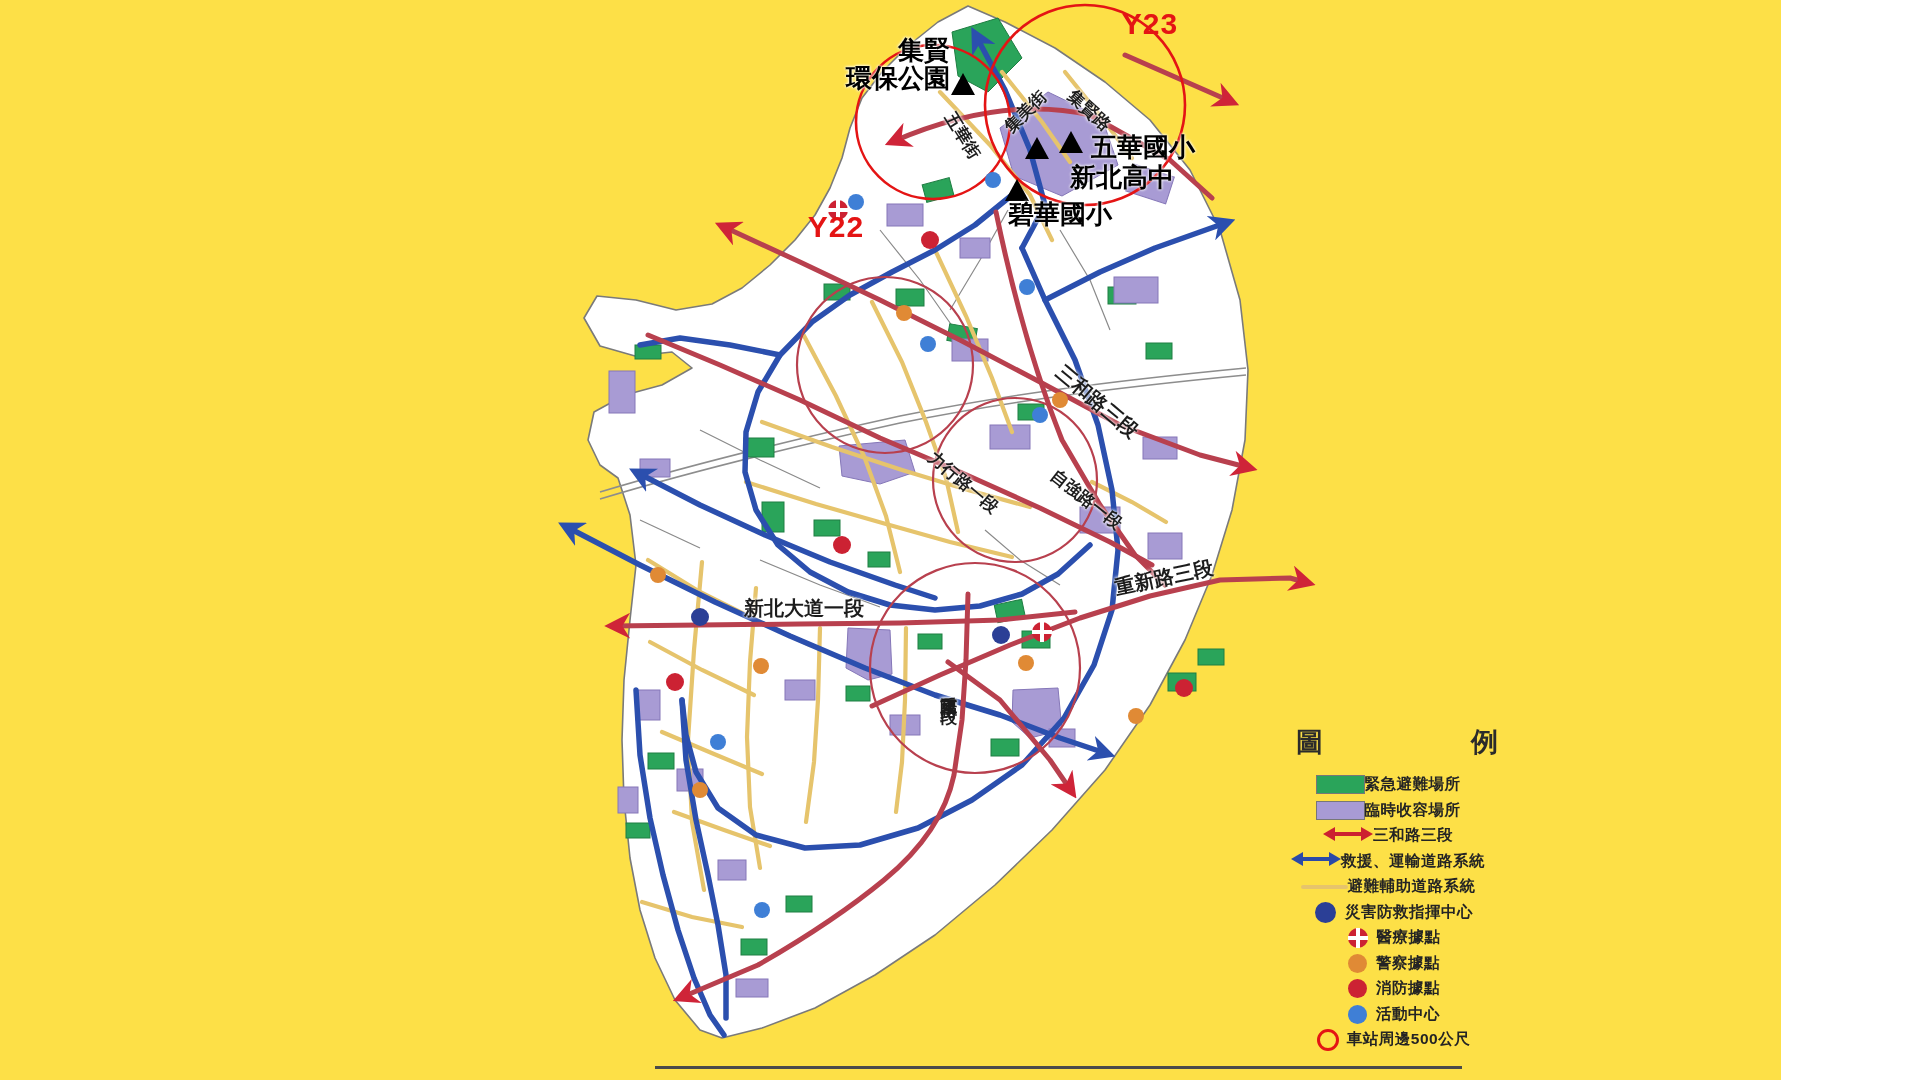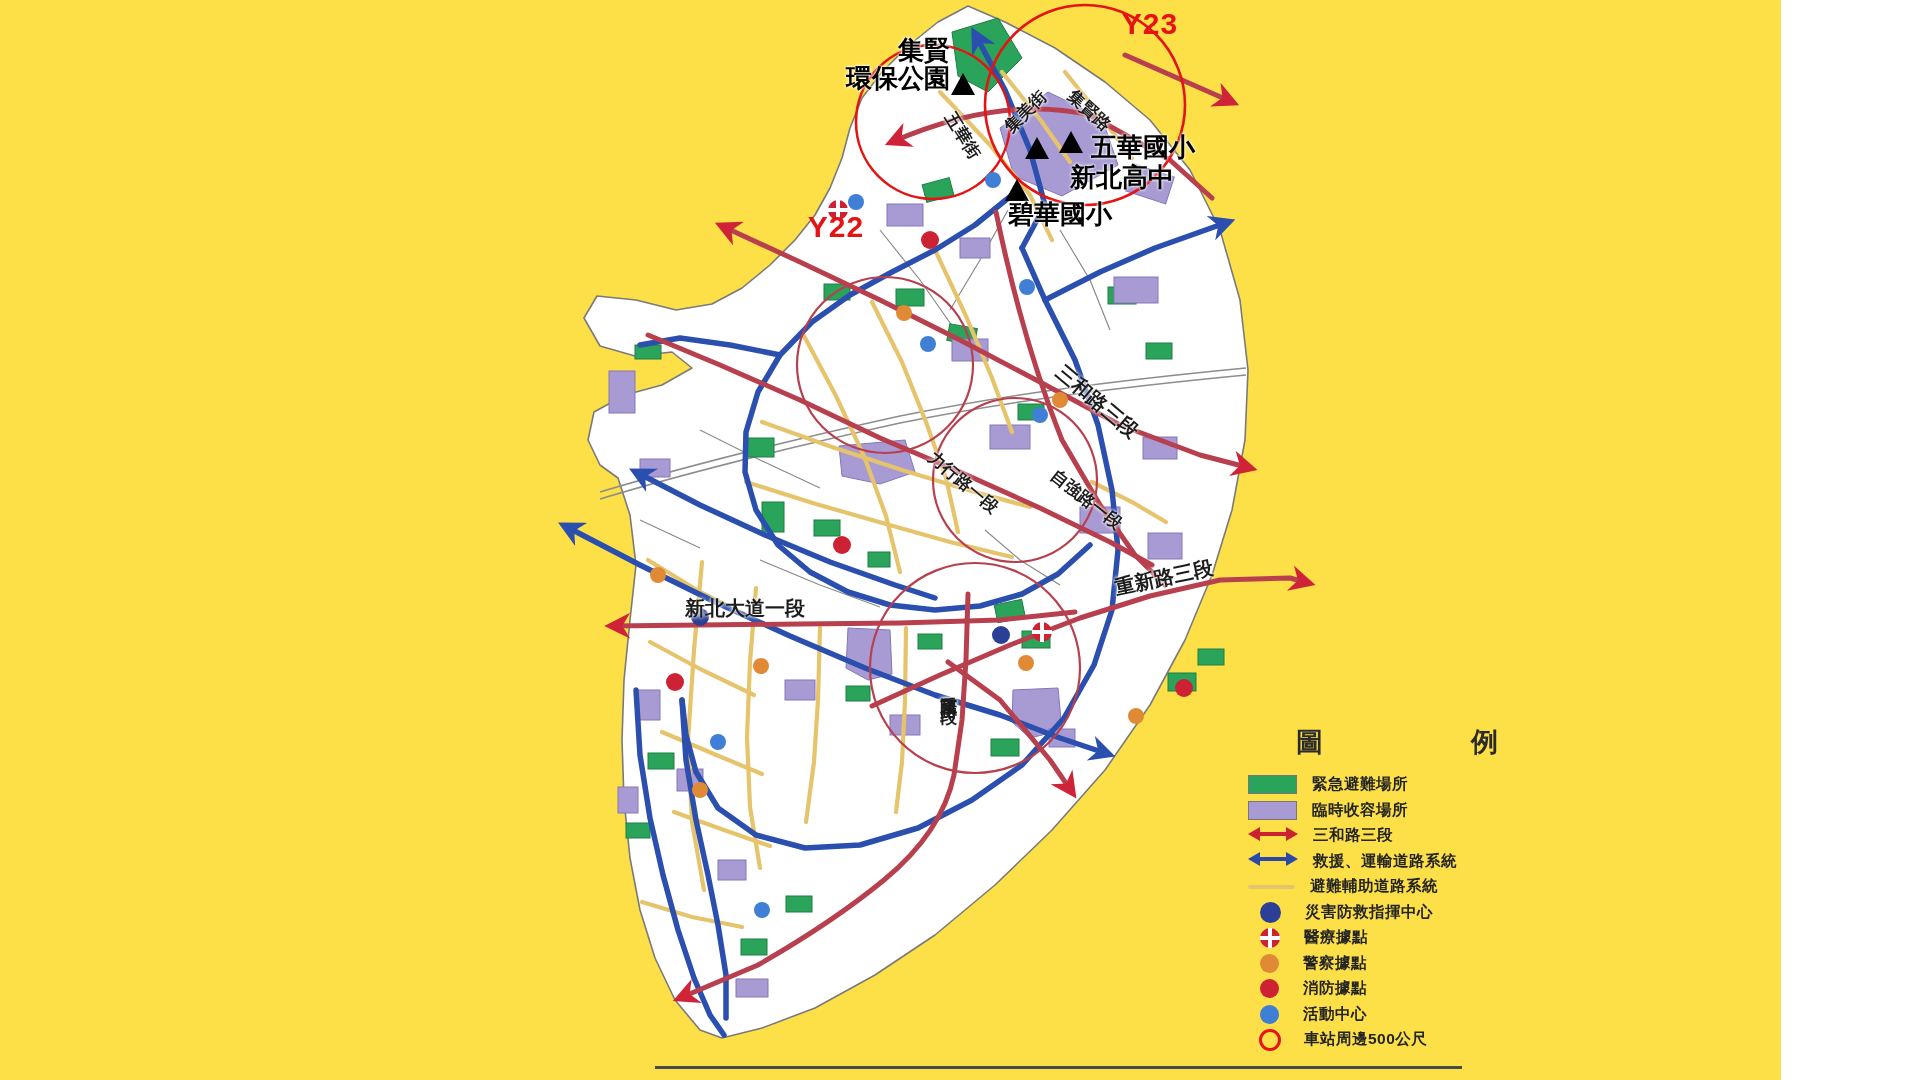--- a/index.html
+++ b/index.html
@@ -14,21 +14,21 @@
   .lbl.poi{font-size:26px;color:#000;text-shadow:0 0 3px #fff,0 0 3px #fff;}
   .lbl.park{text-align:right;}
   .lbl.road{font-size:17px;color:#1c1c1c;text-shadow:0 0 3px #fff,0 0 4px #fff;}
   .lbl.road.big{font-size:20px;}
   .lbl.vertical{writing-mode:vertical-lr;text-orientation:upright;letter-spacing:3px;}
 
   
   #legend{position:absolute;left:1248px;top:724px;width:280px;}
   #legend .lg-title{display:flex;justify-content:space-between;margin:0 30px 12px 48px;
       font-size:27px;color:#2b2b2b;font-weight:bold;font-family:"Liberation Serif","DejaVu Serif",serif;}
-  .lg-row{display:flex;align-items:center;height:25.5px;gap:15px;}
+  .lg-row{display:flex;align-items:center;height:25.5px;justify-content:center;}
   .lg-label{font-size:15.5px;font-weight:bold;color:#242424;letter-spacing:0.5px;}
   .sw{flex:0 0 auto;}
   .sw.rect{width:47px;height:17px;border:1px solid #777;}
   .sw.rect.green{background:#2aa45a;}
   .sw.rect.purple{background:#a89bd4;}
   .sw.line{width:47px;height:4px;background:#e6c46c;border-radius:2px;}
   .sw.dot{border-radius:50%;margin-left:12px;margin-right:9px;}
   .sw.dot.darkblue{width:21px;height:21px;background:#2b3f96;}
   .sw.dot.orange{width:19px;height:19px;background:#e08a35;}
   .sw.dot.red{width:19px;height:19px;background:#cc2233;}
@@ -255,21 +255,21 @@
   <div class="lbl poi" style="left:1143px;top:147px;">五華國小</div>
   <div class="lbl poi" style="left:1090px;top:177px;margin-left:32px;">新北高中</div>
   <div class="lbl poi" style="left:1060px;top:214px;">碧華國小</div>
 
   <div class="lbl road" style="left:962px;top:136px;transform:translate(-50%,-50%) rotate(58deg);">五華街</div>
   <div class="lbl road" style="left:1026px;top:112px;transform:translate(-50%,-50%) rotate(-45deg);">集美街</div>
   <div class="lbl road" style="left:1089px;top:111px;transform:translate(-50%,-50%) rotate(42deg);">集賢路</div>
   <div class="lbl road big" style="left:1097px;top:402px;transform:translate(-50%,-50%) rotate(40deg);">三和路三段</div>
   <div class="lbl road" style="left:963px;top:483px;transform:translate(-50%,-50%) rotate(40deg);">力行路一段</div>
   <div class="lbl road" style="left:1086px;top:500px;transform:translate(-50%,-50%) rotate(38deg);">自強路一段</div>
-  <div class="lbl road big" style="left:745px;top:609px;">新北大道一段</div>
+  <div class="lbl road big" style="left:804px;top:609px;">新北大道一段</div>
   <div class="lbl road vertical" style="left:948px;top:690px;">重陽路一段</div>
   <div class="lbl road big" style="left:1164px;top:578px;transform:translate(-50%,-50%) rotate(-12deg);">重新路三段</div>
 
   <div id="legend">
     <div class="lg-title">
       <span>圖</span>
       <span>例</span>
     </div>
     <div class="lg-row">
       <span class="sw rect green"></span>

